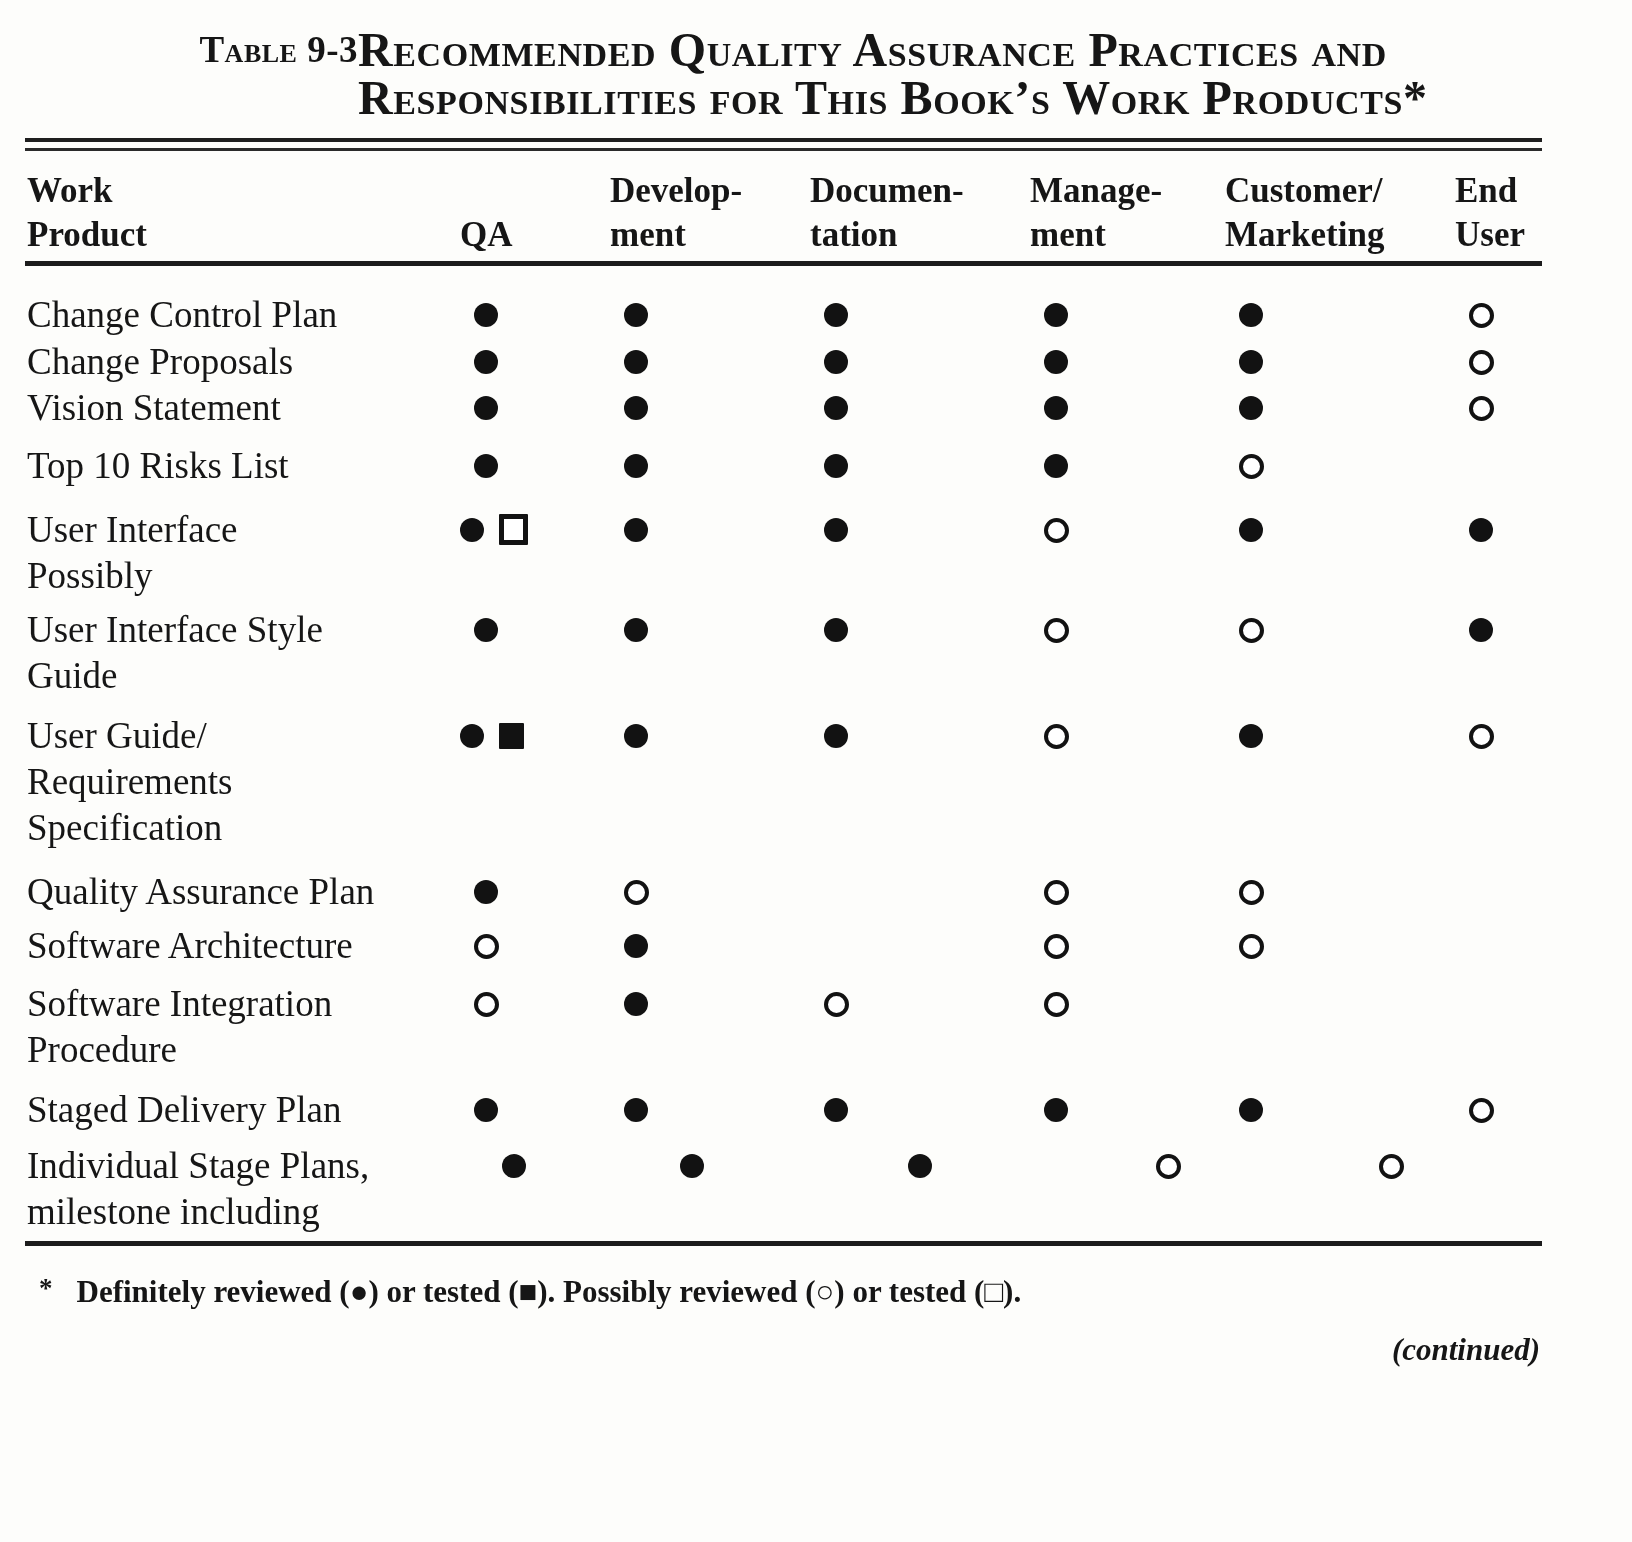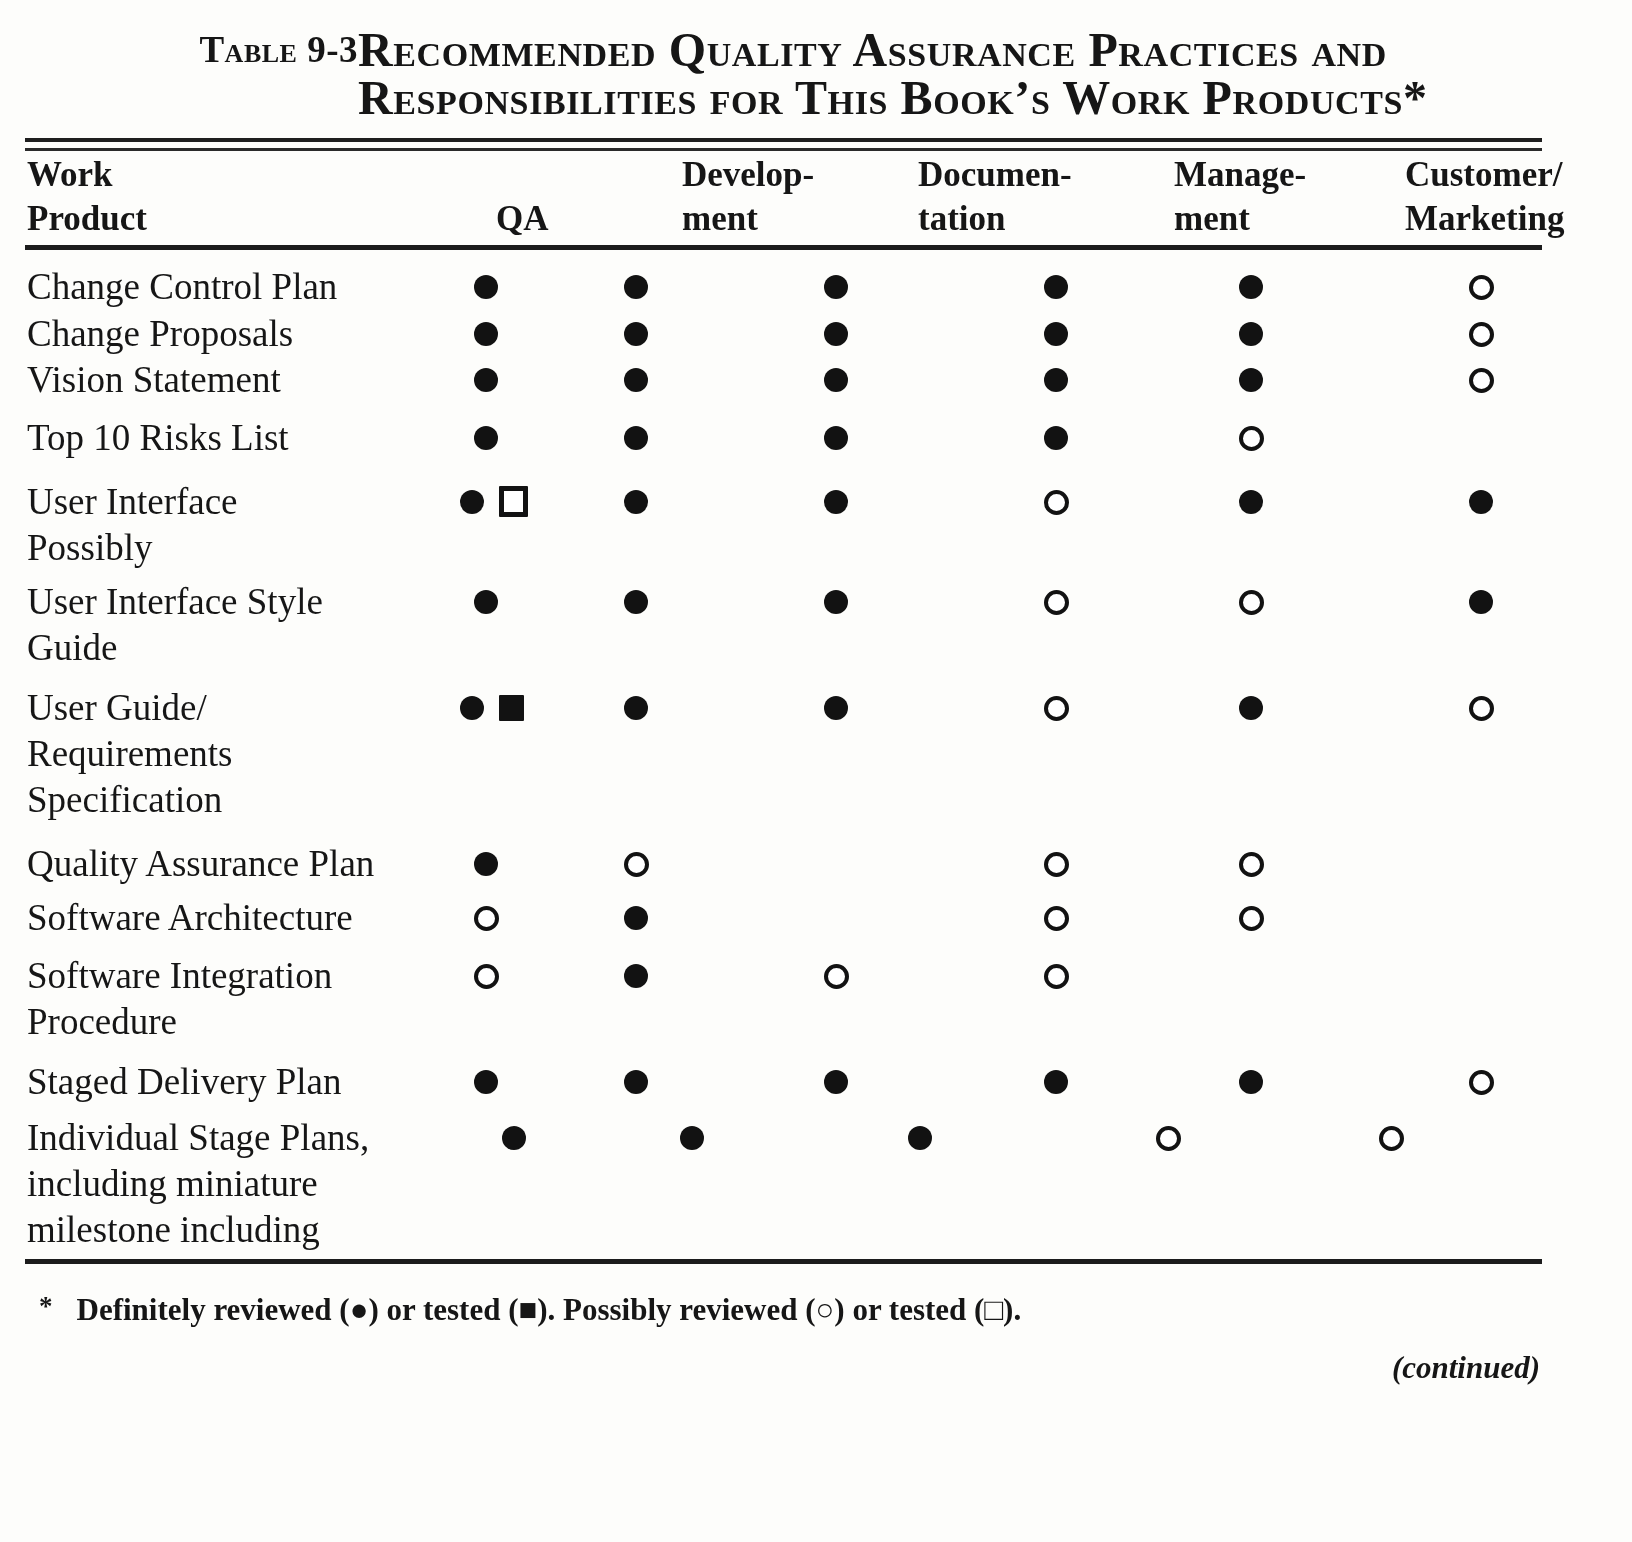--- a/index.html
+++ b/index.html
@@ -22,38 +22,38 @@
     letter-spacing:.6px;line-height:48px;}
 
   
   .double-rule{margin-top:16px;height:6px;
     border-top:4px solid #1e1e1e;border-bottom:3px solid #2a2a2a;}
   .hdr-rule{height:5px;background:#1c1c1c;margin-top:4px;}
   .bottom-rule{height:5px;background:#1c1c1c;margin-top:6px;}
 
   
   .grid-row{display:grid;grid-template-columns:425px 150px 200px 220px 195px 230px 97px;}
-  .hdr-row{margin-top:2px;gap:36px;}
+  .hdr-row{margin-top:18px;}
   .hdr-cell{font-weight:700;font-size:35px;line-height:44px;padding-left:10px;}
   .hdr-cell.first{padding-left:2px;}
   .hline{min-height:44px;white-space:nowrap;}
 
   .product{font-size:37px;line-height:46px;padding-left:2px;}
   .cell{display:flex;gap:15px;padding-left:24px;align-items:flex-start;}
   .cell.pair{padding-left:10px;}
 
   
   .sym{flex:none;margin-top:11px;}
   .filled-circle{width:24px;height:24px;background:#121212;border-radius:50%;}
   .open-circle{width:25px;height:25px;border:4.5px solid #121212;border-radius:50%;box-sizing:border-box;background:#fff;}
   .filled-square{width:25px;height:26px;background:#121212;border-radius:1px;margin-top:10px;}
   .open-square{width:29px;height:31px;border:5px solid #121212;box-sizing:border-box;border-radius:1px;margin-top:7px;background:#fff;}
 
   
-  #table-body .row:nth-child(1){margin-top:14px;}
+  #table-body .row:nth-child(1){margin-top:26px;}
   #table-body .row:nth-child(2){margin-top:1px;}
   #table-body .row:nth-child(3){margin-top:0;}
   #table-body .row:nth-child(4){margin-top:12px;}
   #table-body .row:nth-child(5){margin-top:18px;}
   #table-body .row:nth-child(6){margin-top:8px;}
   #table-body .row:nth-child(7){margin-top:14px;}
   #table-body .row:nth-child(8){margin-top:18px;}
   #table-body .row:nth-child(9){margin-top:8px;}
   #table-body .row:nth-child(10){margin-top:12px;}
   #table-body .row:nth-child(11){margin-top:14px;}
@@ -356,21 +356,20 @@
         <div class="cell">
           <span class="sym filled-circle"></span>
         </div>
         <div class="cell">
           <span class="sym open-circle"></span>
         </div>
       </div>
       <div class="grid-row row">
         <div class="product">
           <div>Individual Stage Plans,</div>
-          <div>including miniature</div>
           <div>milestone including</div>
         </div>
         <div class="cell">
           <span class="sym filled-circle"></span>
         </div>
         <div class="cell">
           <span class="sym filled-circle"></span>
         </div>
         <div class="cell">
           <span class="sym filled-circle"></span>

